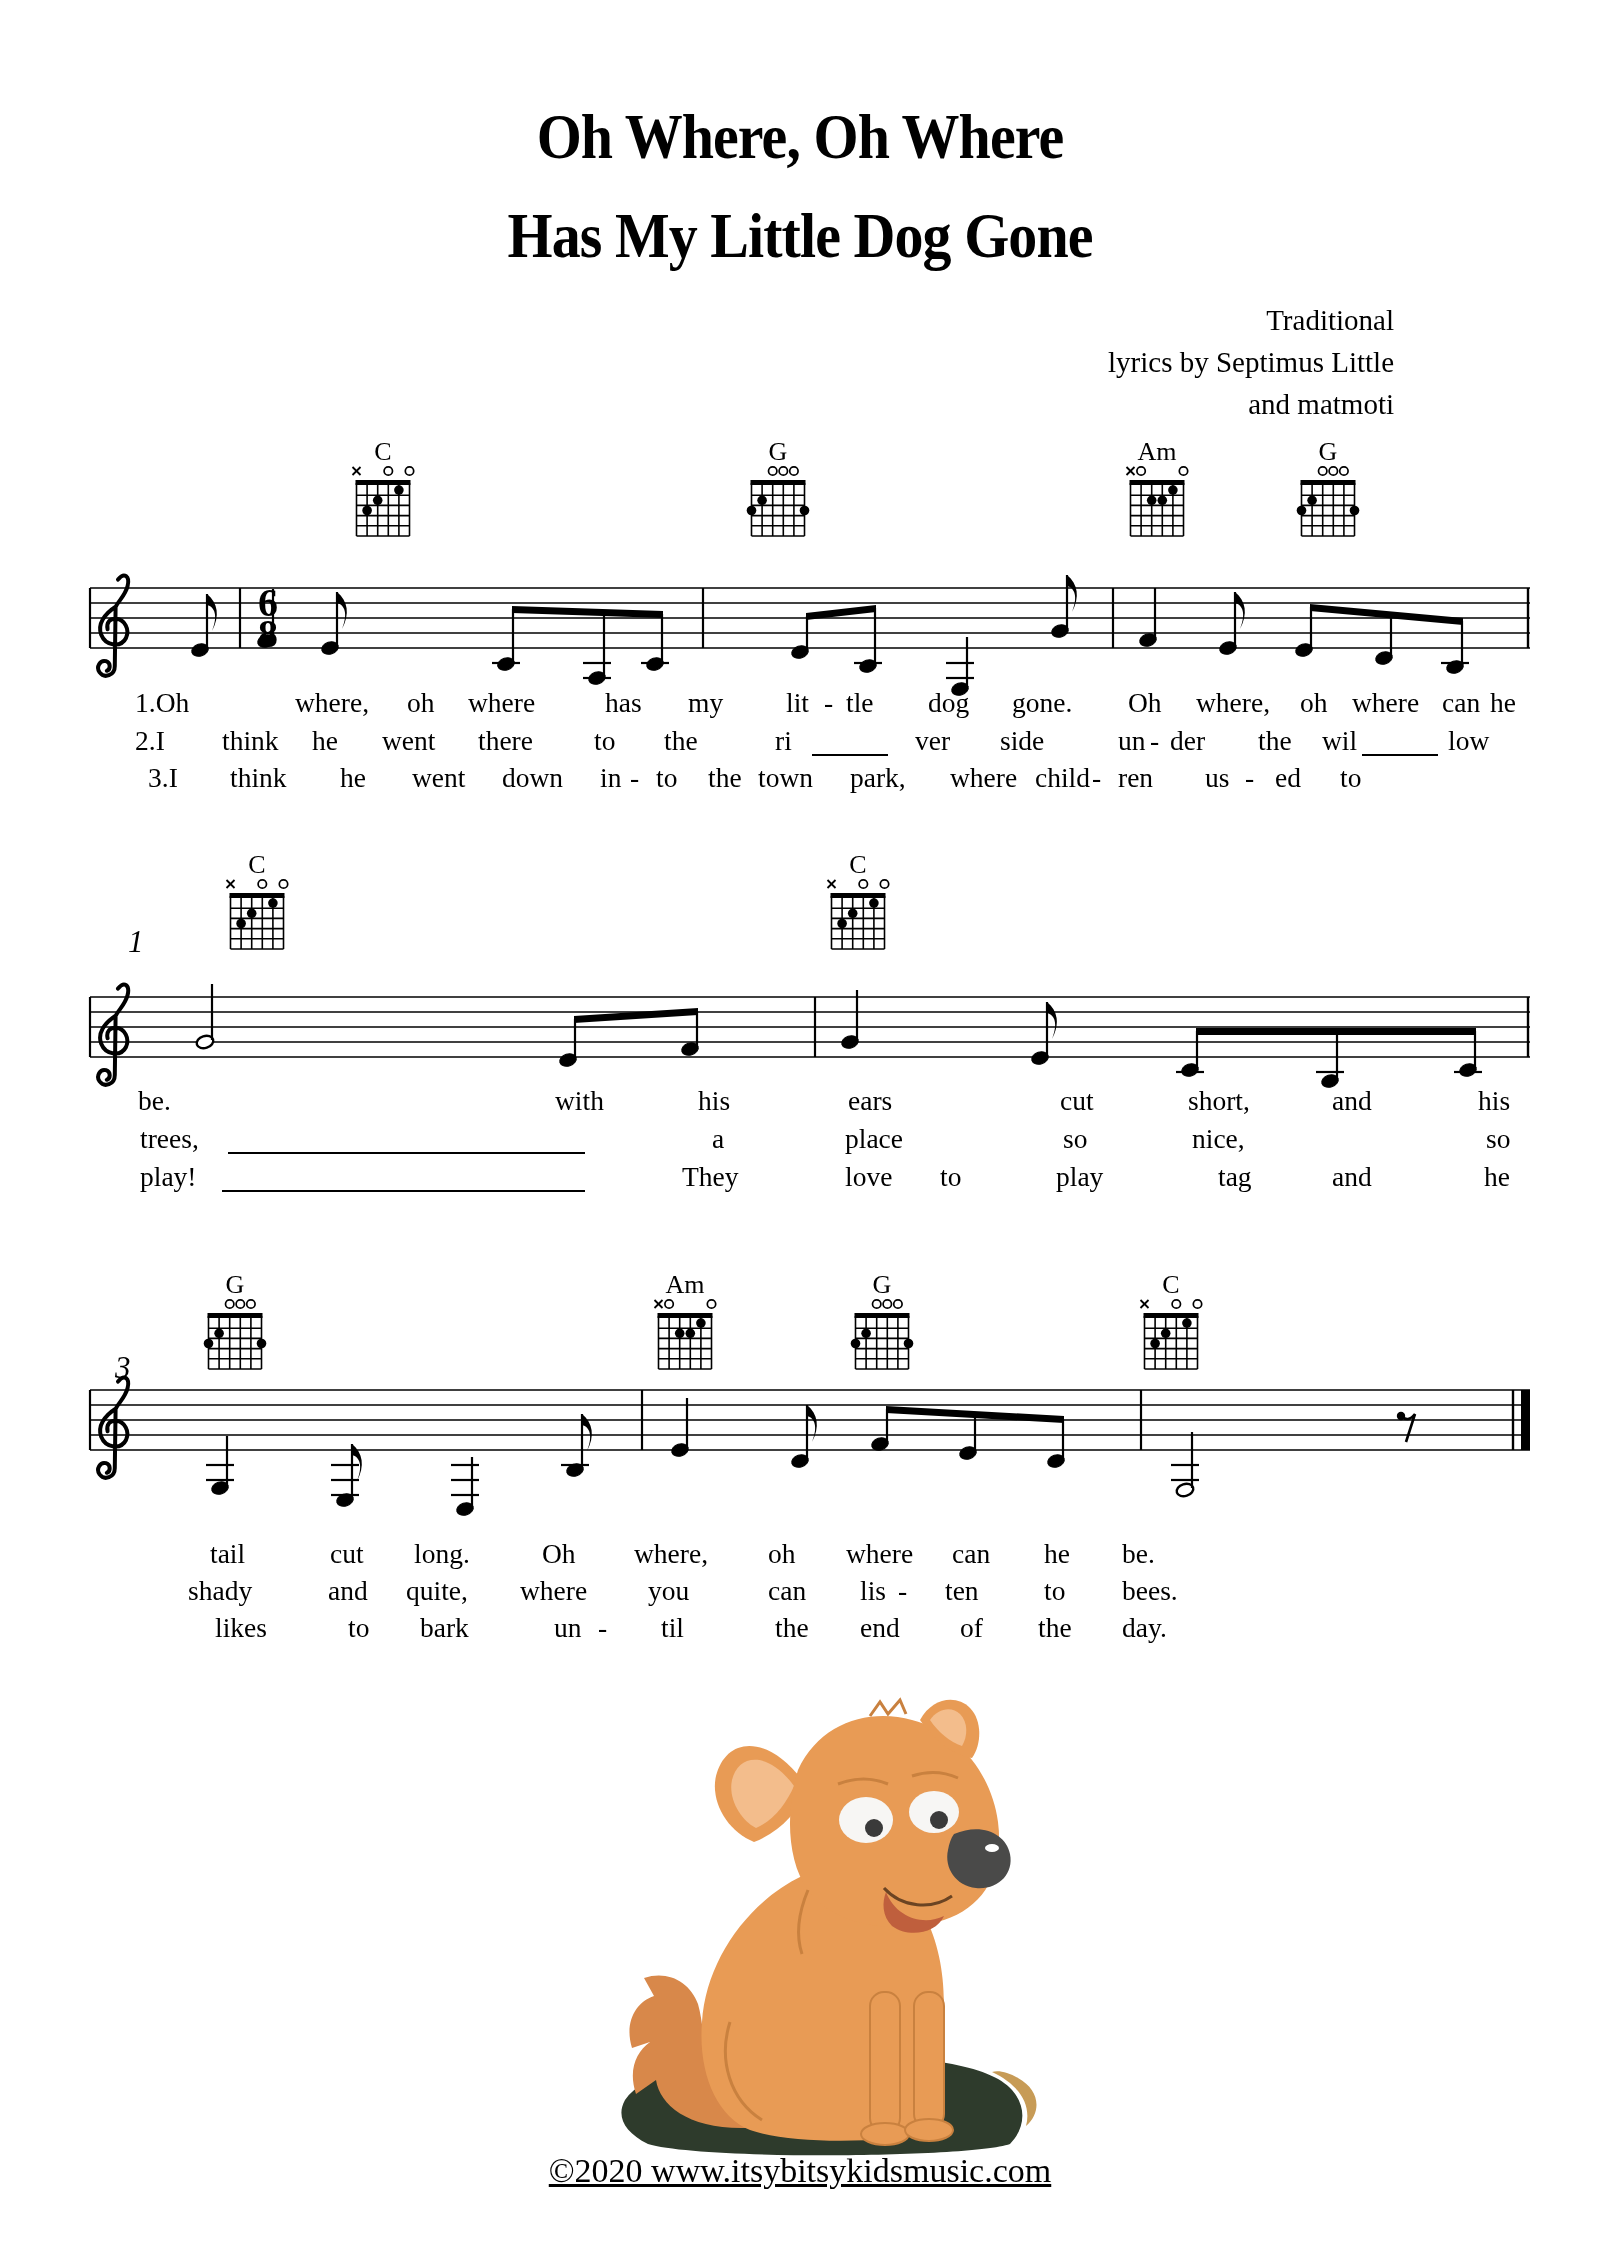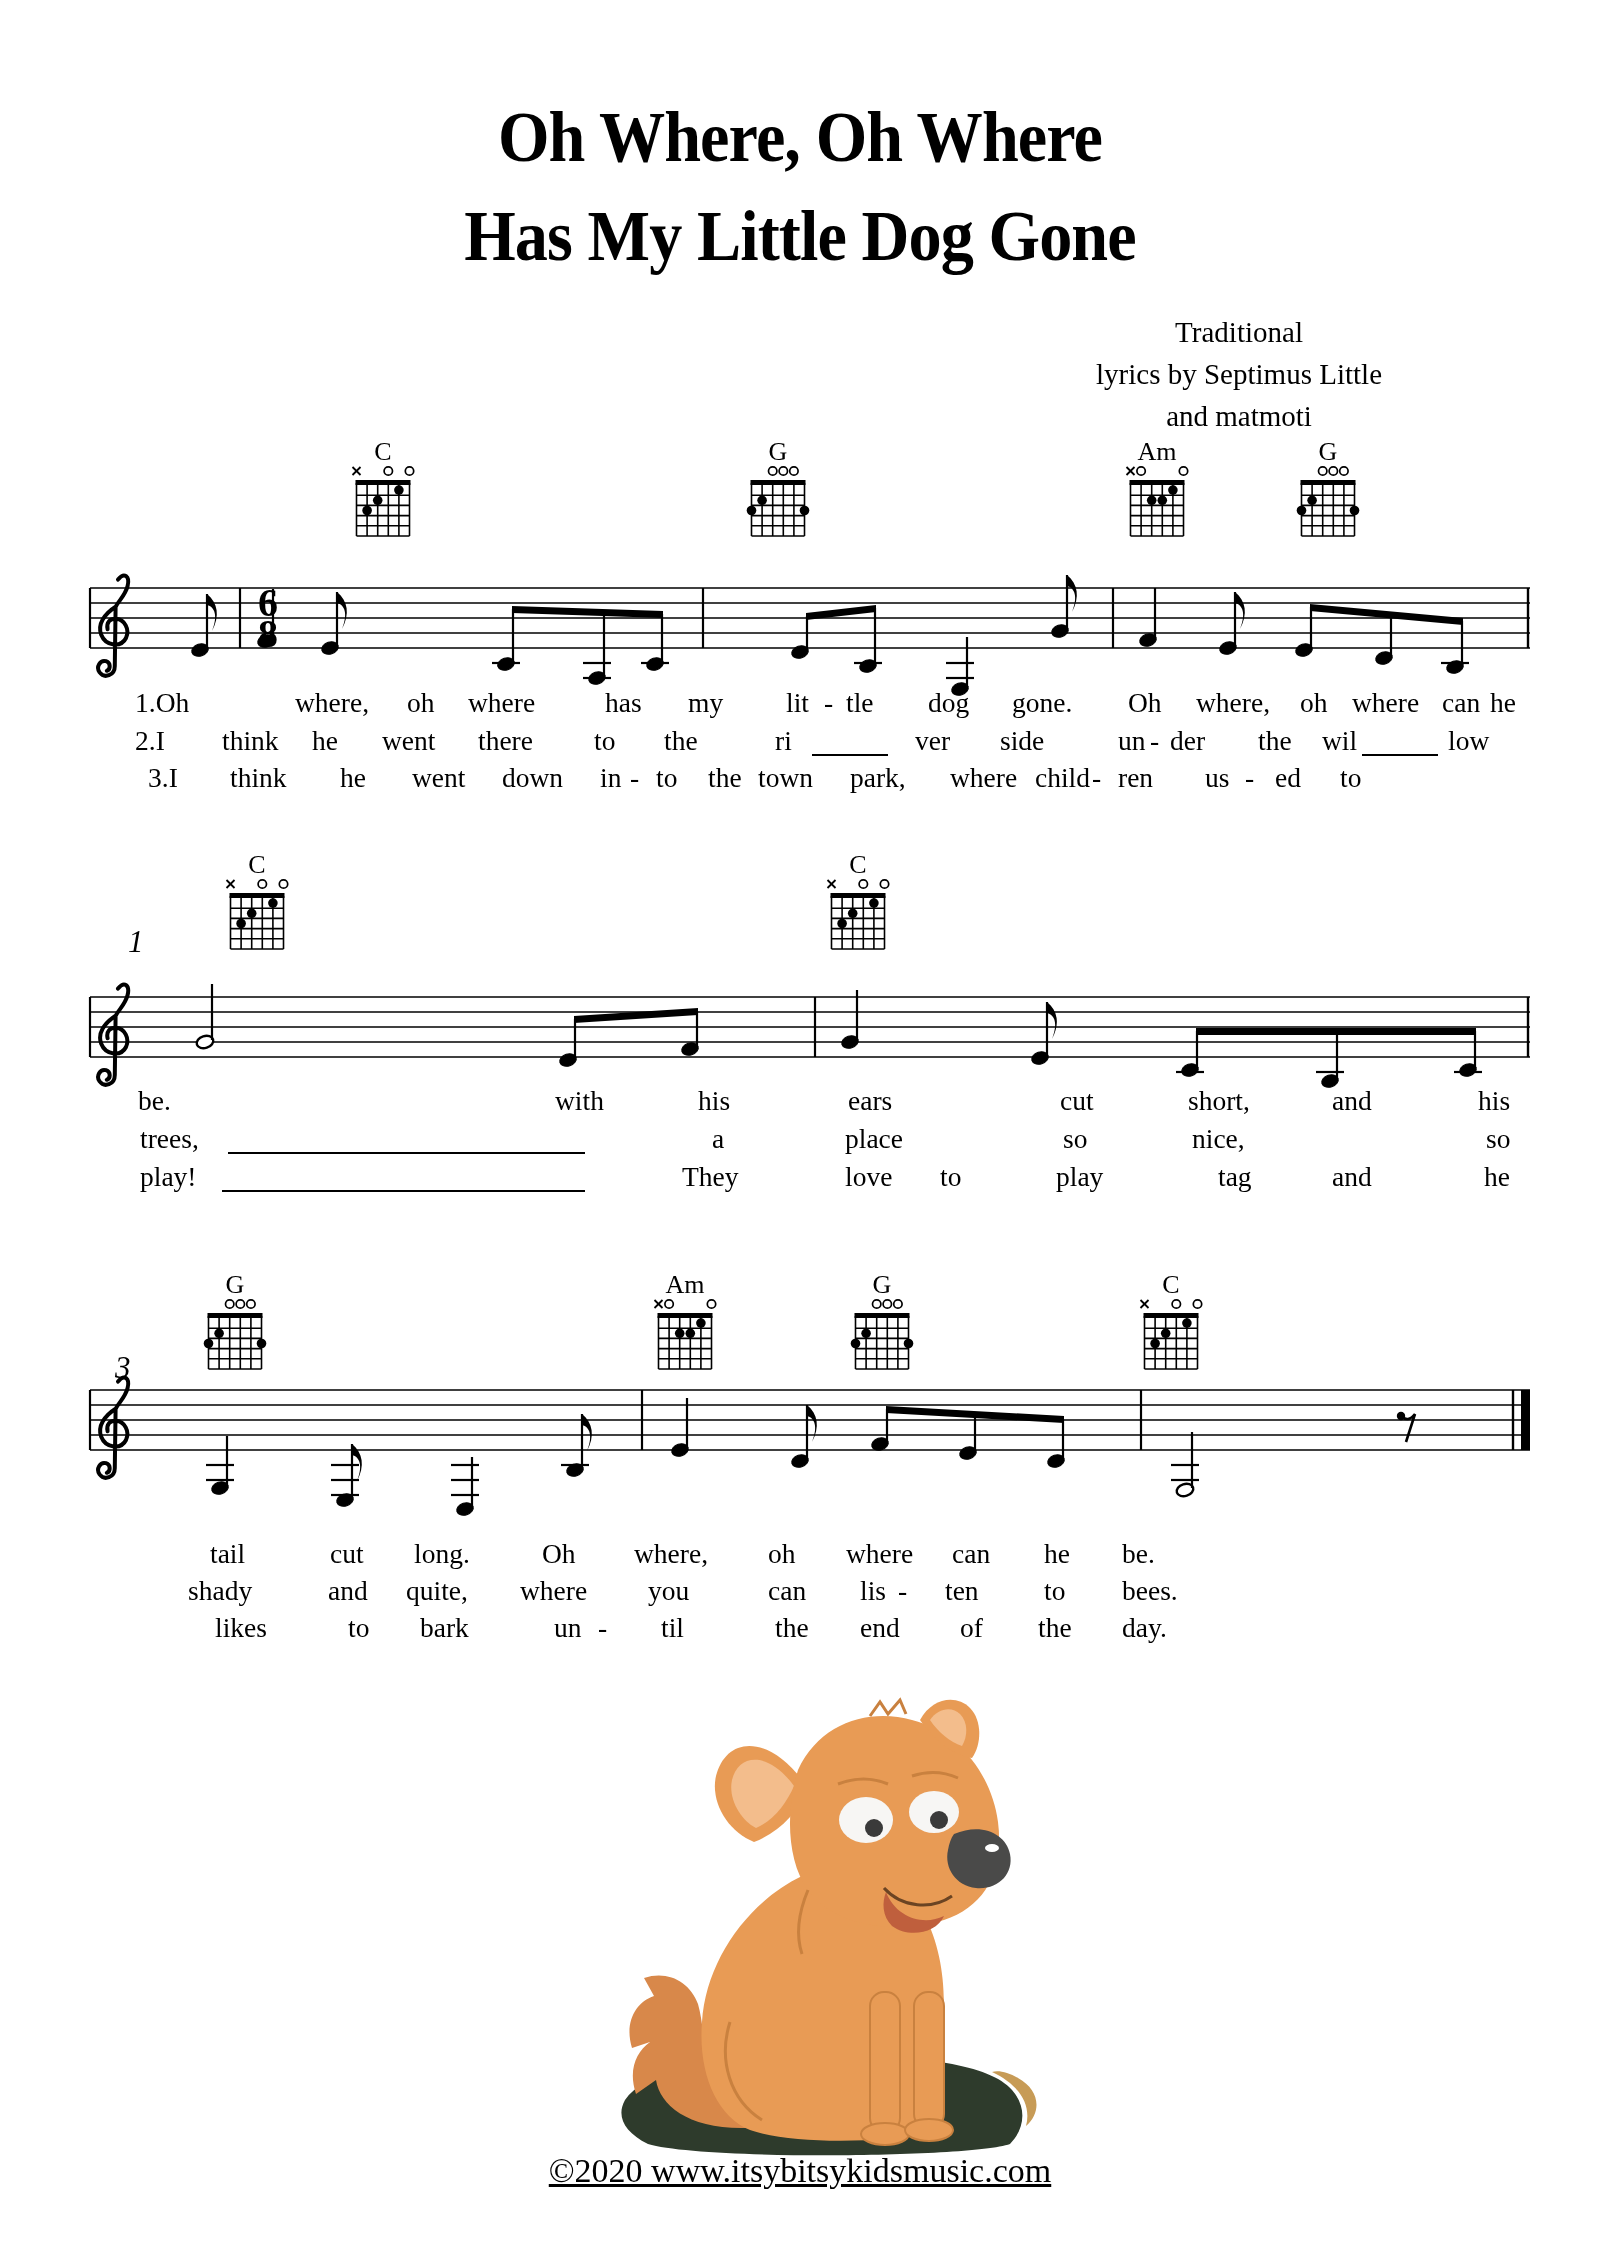--- a/index.html
+++ b/index.html
@@ -1,22 +1,22 @@
 <!DOCTYPE html>
 <html><head>
 <meta charset="utf-8">
 <style>
   html,body{margin:0;padding:0;}
   body{width:1600px;height:2262px;position:relative;background:#fff;overflow:hidden;
        font-family:"Liberation Serif", serif;color:#000;}
   .title{position:absolute;top:88px;left:0;width:1600px;text-align:center;
-         font-weight:bold;font-size:72px;line-height:99px;letter-spacing:-1px;}
+         font-weight:bold;font-size:63px;line-height:99px;letter-spacing:-1px;}
   .title span{display:block;transform:scaleX(.92);transform-origin:50% 50%;}
-  .credits{position:absolute;top:299px;right:218px;text-align:center;
-           font-size:29px;line-height:42px;margin-top:12px;}
+  .credits{position:absolute;top:299px;right:206px;text-align:right;
+           font-size:29px;line-height:42px;}
   .footer{position:absolute;top:2152px;left:0;width:1600px;text-align:center;font-size:34px;text-decoration:underline;}
   #score{position:absolute;left:0;top:0;}
   #dog{position:absolute;left:540px;top:1692px;}
 </style>
 </head>
 <body style="--ink: #000000; --paper: #ffffff; --dog-body: #e89b55; --dog-dark: #d8884a; --dog-ear: #f3bd8c; --dog-nose: #4a4a49; --dog-mouth: #bf5f3d; --dog-line: #c9813f; --rock: #2e3b2c; --rock-edge: #c79b56;">
 
 <div class="title">
   <span>Oh Where, Oh Where</span>
   <span>Has My Little Dog Gone</span>

